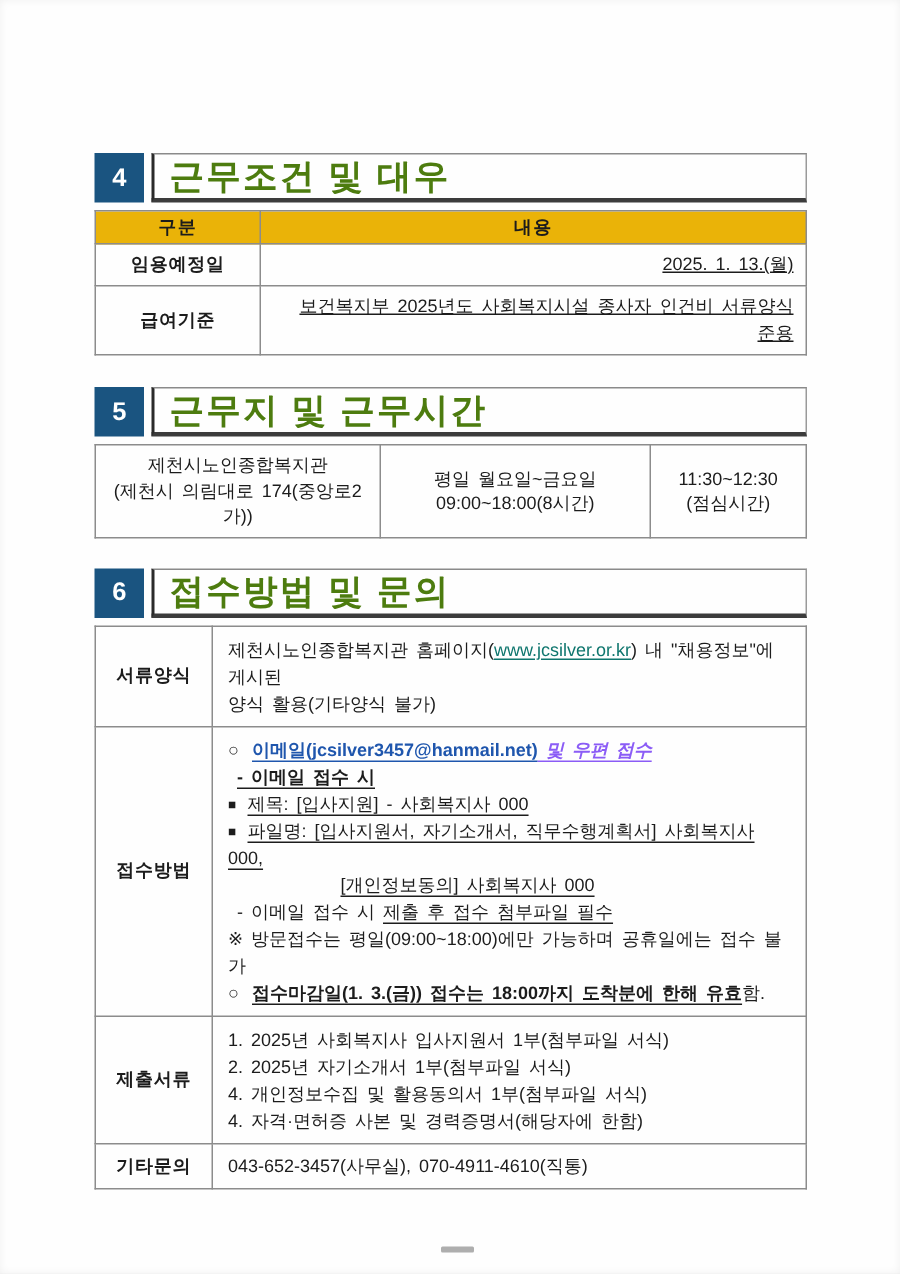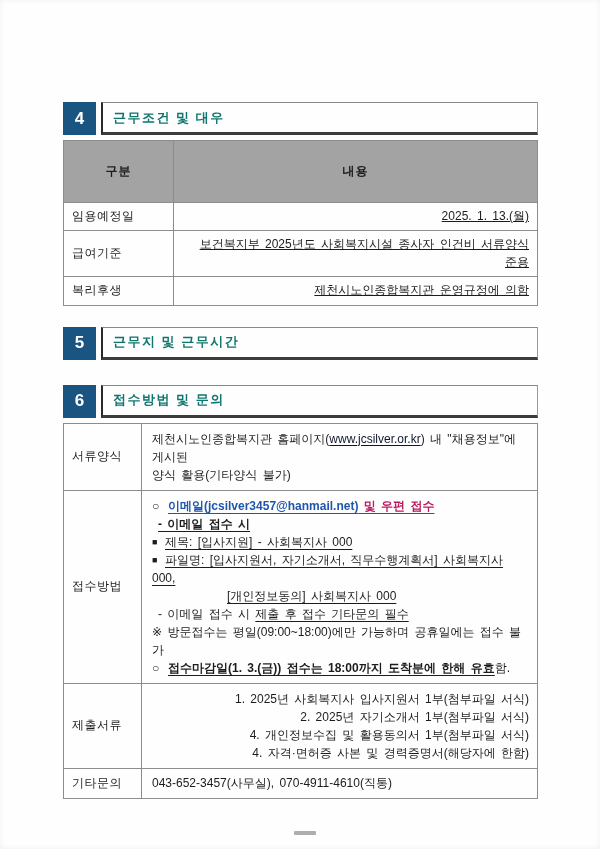--- a/index.html
+++ b/index.html
@@ -27,50 +27,50 @@
   }
   .title-box {
     flex:1; margin-left:5px;
     border-top:1px solid #8a8a8a;
     border-left:2px solid #2a2a2a;
     border-right:1px solid #9a9a9a;
     border-bottom:3px solid #3c3c3c;
     background:#fefefe;
     display:flex; align-items:center;
     padding-left:10px;
-    font-size:13px; font-weight:bold; letter-spacing:1.5px; color:#0f766e;
+    font-size:23px; font-weight:bold; letter-spacing:1.5px; color:#4d7c0f;
   }
 
   
   table { width:100%; border-collapse:collapse; table-layout:fixed; }
   th, td { border:1px solid #8c8c8c; font-size:12px; vertical-align:middle; }
-  th { background:#a3a3a3; font-weight:bold; padding:22px 4px; letter-spacing:1px; }
+  th { background:#eab308; font-weight:bold; padding:2px 4px; letter-spacing:1px; }
   td { padding:5px 8px; line-height:1.45; word-spacing:2px; }
-  td.label { font-weight:normal; letter-spacing:0.5px; word-spacing:0; }
+  td.label { text-align:center; font-weight:bold; letter-spacing:0.5px; word-spacing:0; }
   td.value { text-align:right; padding-left:12px;text-decoration:underline; }
   td.center { text-align:center; }
 
   .sec { margin-bottom:0; }
   .sec5 { margin-top:21px; }
   .sec6 { margin-top:20px; }
 
   .two-line { line-height:1.4; }
 
   
   .rich td.body-cell { padding:6px 8px 6px 10px; }
   .rline { line-height:18px; }
   .u { text-decoration:underline; text-underline-offset:3px; text-decoration-thickness:1px; }
   .b { font-weight:bold; }
   .blue { color:#1f56ad;text-align:right; }
-  .navy { color:#be185d; }
-  .link { color:#0f172a; text-decoration:underline; text-underline-offset:2px; }
+  .navy { color:#8b5cf6;font-style:italic; }
+  .link { color:#0f766e; text-decoration:underline; text-underline-offset:2px; }
   .bullet { display:inline-block; width:16px; }
   .sq { font-size:9px; vertical-align:1px; display:inline-block; width:13px; }
   .indent-file { padding-left:75px; }
-  .docs-cell { padding-top:12px; padding-bottom:12px;text-align:right; }
+  .docs-cell { padding-top:12px; padding-bottom:12px; }
 
   .scan-mark {
     position:absolute; left:294px; top:831px;
     width:22px; height:4px; background:#9a9a9a; border-radius:1px; opacity:0.8;
   }
 </style>
 </head>
 <body>
 
 <div class="page">
@@ -92,40 +92,50 @@
           <th>내용</th>
         </tr>
         <tr>
           <td class="label">임용예정일</td>
           <td class="value">2025. 1. 13.(월)</td>
         </tr>
         <tr>
           <td class="label">급여기준</td>
           <td class="value">보건복지부 2025년도 사회복지시설 종사자 인건비 서류양식 준용</td>
         </tr>
-        <tr>
-          <td class="label">복리후생</td>
-          <td class="value">제천시노인종합복지관 운영규정에 의함</td>
-        </tr>
       </tbody>
         </table>
     </div>
 
     <div class="sec sec5">
       <div class="sec-header">
         <div class="badge">5</div>
         <div class="title-box">근무지 및 근무시간</div>
       </div>
       <table>
         <colgroup>
             <col style="width:190px">
             <col style="width:180px">
             <col>
           </colgroup>
         <tbody>
+        <tr>
+          <td class="center two-line">
+            <div>제천시노인종합복지관</div>
+            <div>(제천시 의림대로 174(중앙로2가))</div>
+          </td>
+          <td class="center two-line">
+            <div>평일 월요일~금요일</div>
+            <div>09:00~18:00(8시간)</div>
+          </td>
+          <td class="center two-line">
+            <div>11:30~12:30</div>
+            <div>(점심시간)</div>
+          </td>
+        </tr>
       </tbody>
         </table>
     </div>
 
     <div class="sec sec6">
       <div class="sec-header">
         <div class="badge">6</div>
         <div class="title-box">접수방법 및 문의</div>
       </div>
       <table class="rich">
@@ -157,21 +167,21 @@
             <div class="rline">
               <span class="sq">■</span><span class="u">제목: [입사지원] - 사회복지사 000</span>
             </div>
             <div class="rline">
               <span class="sq">■</span><span class="u">파일명: [입사지원서, 자기소개서, 직무수행계획서] 사회복지사 000,</span>
             </div>
             <div class="rline indent-file">
               <span class="u">[개인정보동의] 사회복지사 000</span>
             </div>
             <div class="rline" style="padding-left:6px;">
-              <span>- 이메일 접수 시 </span><span class="u">제출 후 접수 기타문의 필수</span>
+              <span>- 이메일 접수 시 </span><span class="u">제출 후 접수 첨부파일 필수</span>
             </div>
             <div class="rline">※ 방문접수는 평일(09:00~18:00)에만 가능하며 공휴일에는 접수 불가</div>
             <div class="rline">
               <span class="bullet">○</span><span class="u b">접수마감일(1. 3.(금)) 접수는 18:00까지 도착분에 한해 유효</span><span>함.</span>
             </div>
           </td>
         </tr>
 
         <tr>
           <td class="label">제출서류</td>

